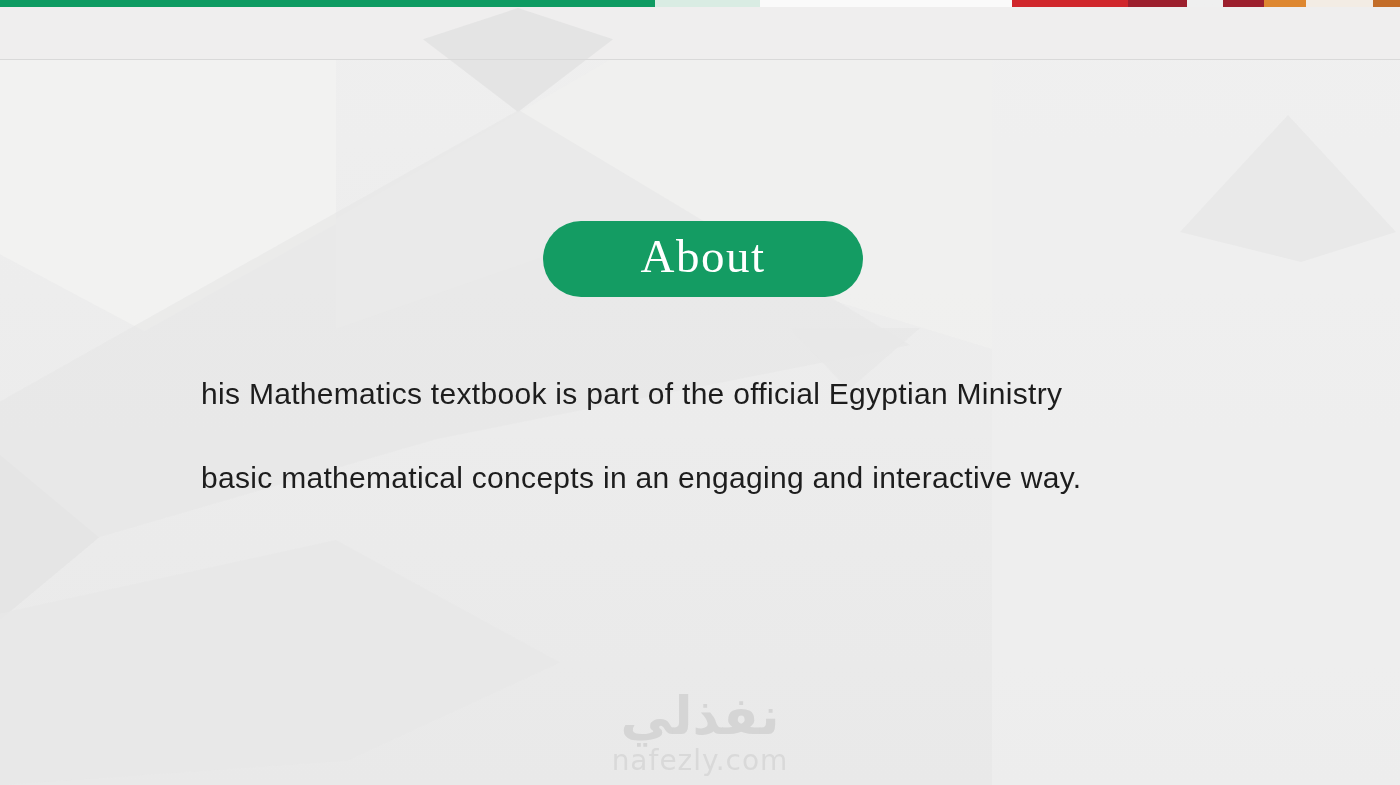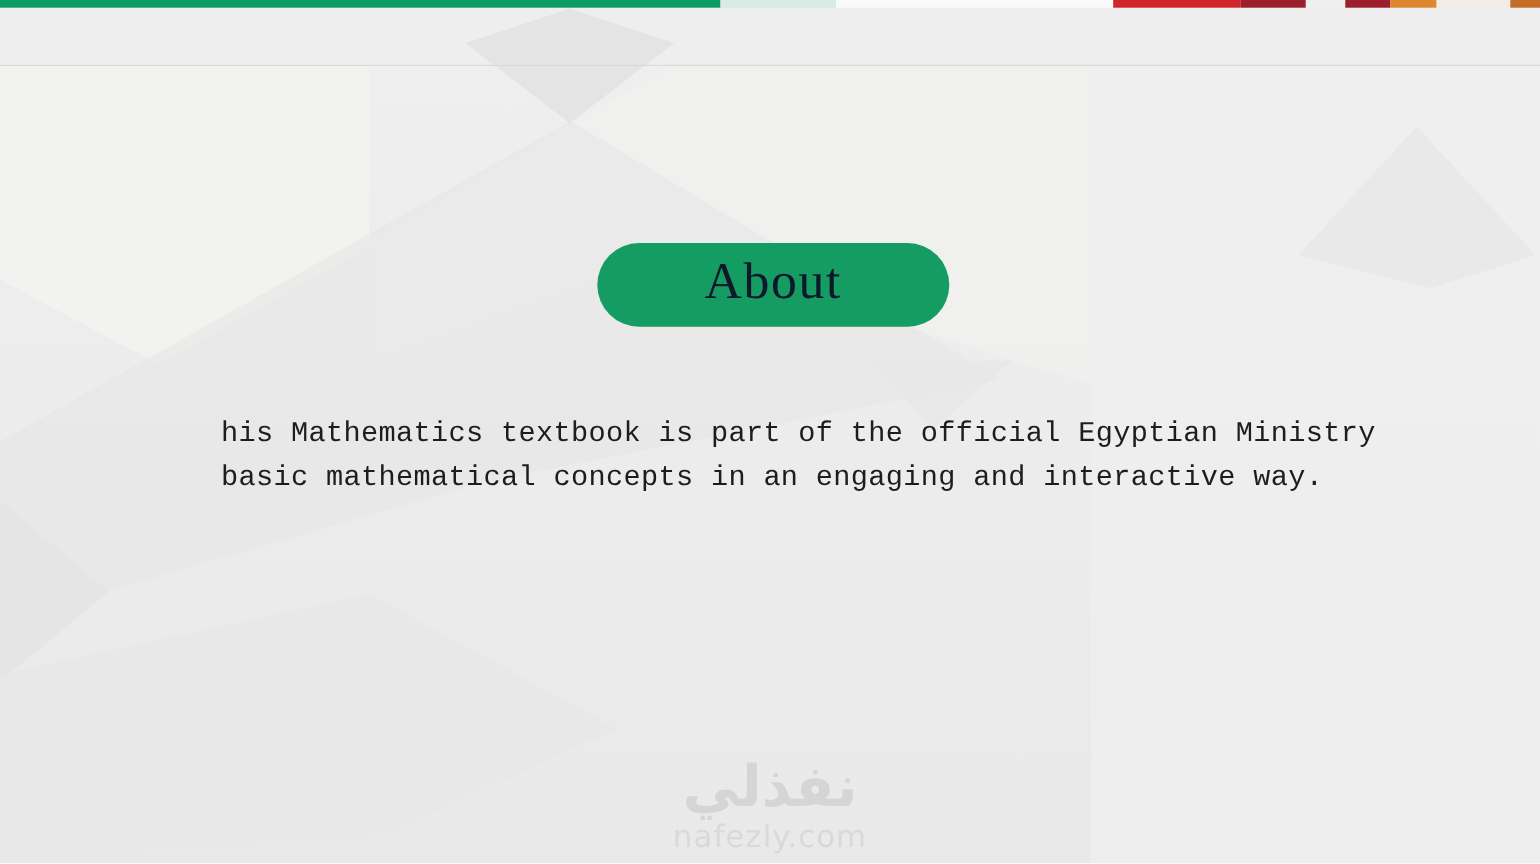--- a/index.html
+++ b/index.html
@@ -111,22 +111,22 @@
     padding-bottom: 6px;
   }
 
   
   .paragraph {
     position: absolute;
     left: 201px; top: 374px;
     z-index: 5;
   }
   .paragraph .line {
-    font-family: Liberation Mono, monospace;
-    font-size: 26px;
+    font-family: Liberation Sans, sans-serif;
+    font-size: 30px;
     line-height: 40px;
     letter-spacing: 0.3px;
     white-space: nowrap;
   }
 
   
   .watermark {
     position: absolute;
     left: 0; top: 688px; width: 1400px;
     text-align: center;
@@ -173,26 +173,26 @@
     <div class="seg seg-3" style="background-color: rgb(250, 250, 250);"></div>
     <div class="seg seg-4" style="background-color: rgb(208, 38, 43);"></div>
     <div class="seg seg-5" style="background-color: rgb(156, 31, 45);"></div>
     <div class="seg seg-6" style="background-color: rgb(156, 31, 45);"></div>
     <div class="seg seg-7" style="background-color: rgb(222, 135, 48);"></div>
     <div class="seg seg-8" style="background-color: rgb(243, 236, 228);"></div>
     <div class="seg seg-9" style="background-color: rgb(195, 109, 41);"></div>
   </div>
 
   <div class="about-pill" style="background-color: rgb(20, 156, 99);">
-    <span style="color: #0f172a;">About</span>
+    <span style="color: #ffffff;">About</span>
   </div>
 
   <div class="paragraph">
     <div class="line" style="color: rgb(29, 29, 29);">his Mathematics textbook is part of the official Egyptian Ministry</div>
-    <div class="line" style="color: rgb(29, 29, 29);">basic mathematical concepts in an engaging and interactive way.</div>
+    <div class="line" style="color: rgb(29, 29, 29); margin-top: 44px;">basic mathematical concepts in an engaging and interactive way.</div>
   </div>
 
   <div class="watermark">
     <div class="wm-ar" style="color: rgb(213, 213, 213);">نفذلي</div>
     <div class="wm-en" style="color: rgb(217, 217, 217);">nafezly.com</div>
   </div>
 
 </div>
 
 </body></html>

